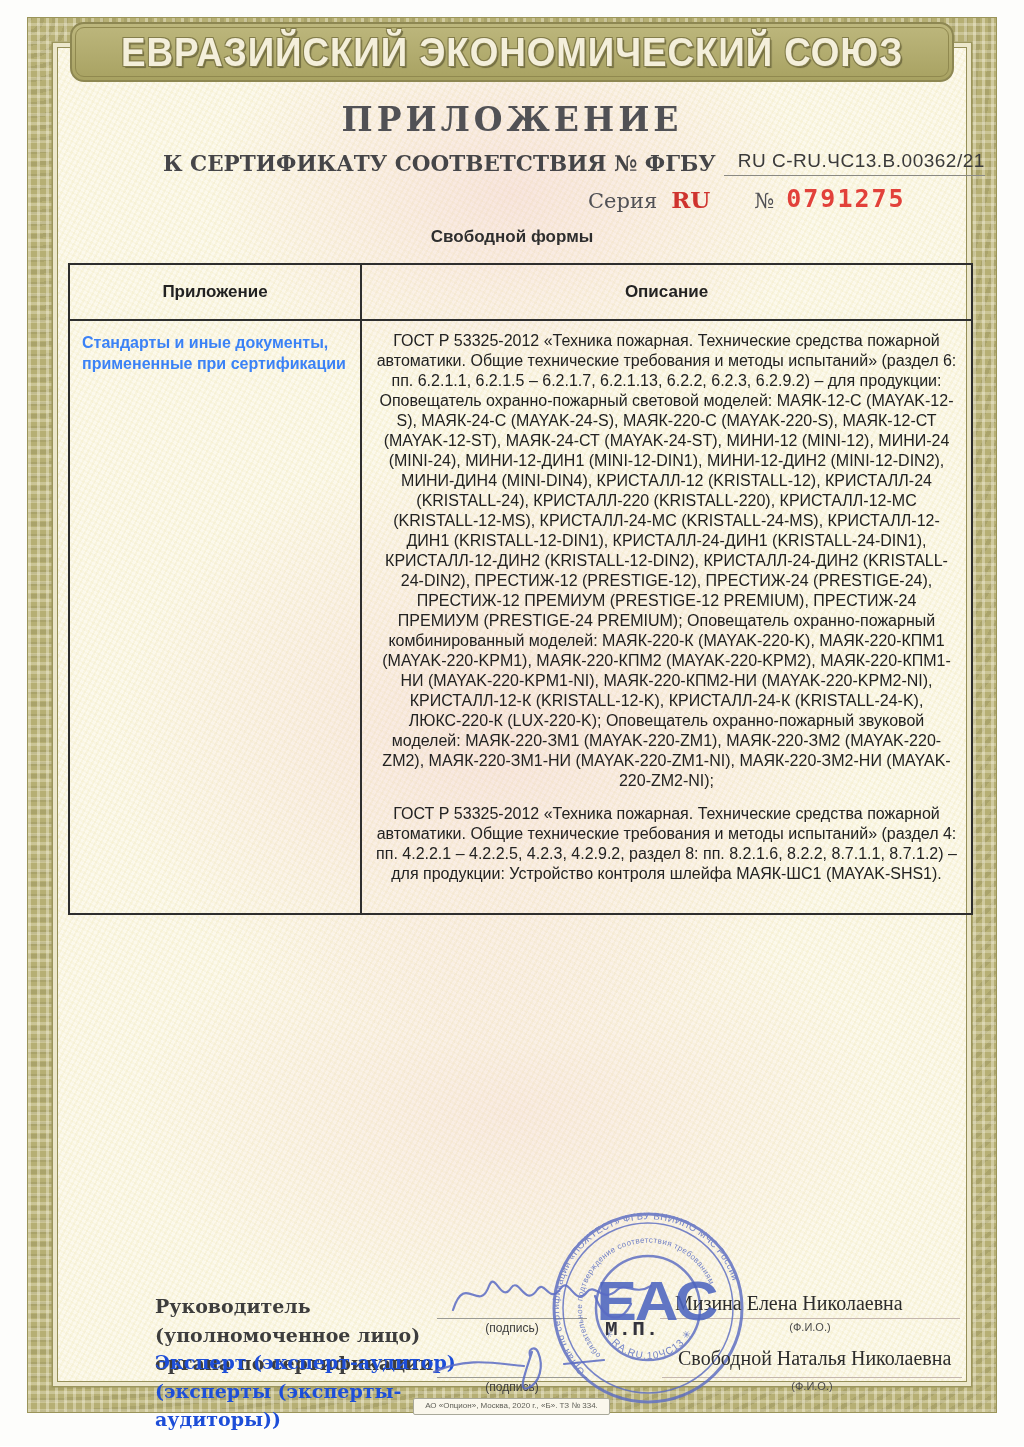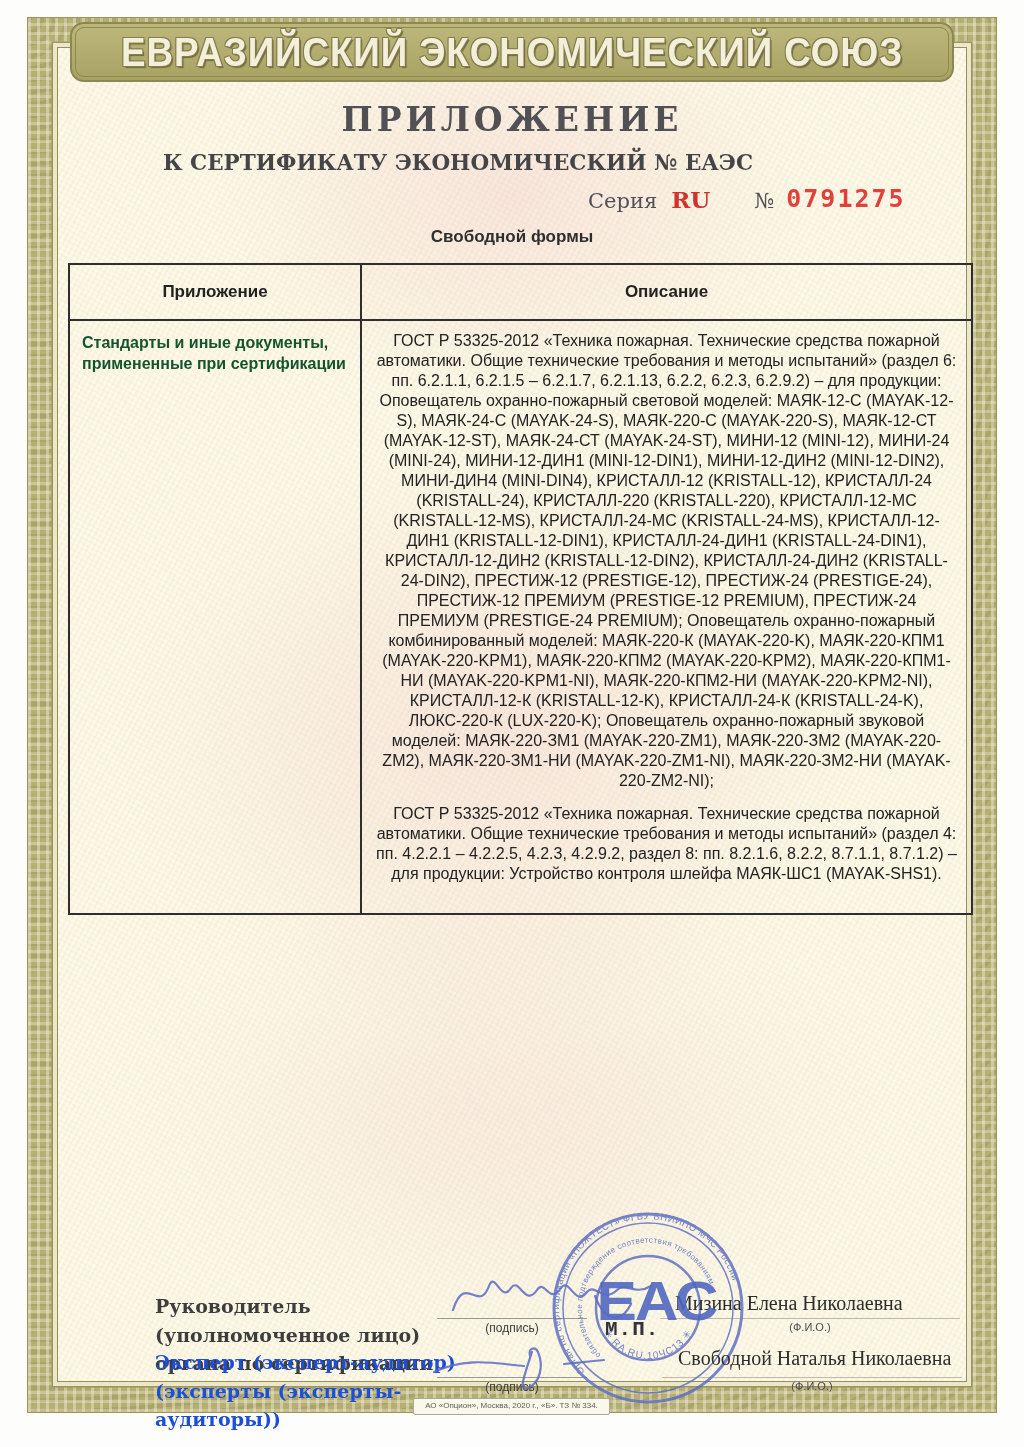--- a/index.html
+++ b/index.html
@@ -54,21 +54,21 @@
     font-weight:700;font-size:17px;color:#2e2e2e;}
 
   
   .tbl{position:absolute;left:68px;top:263px;width:905px;height:652px;z-index:4;
     border:2px solid #2e2e2e;box-sizing:border-box;}
   .tbl-header{display:flex;height:54px;border-bottom:2px solid #2e2e2e;}
   .tbl-body{display:flex;height:calc(100% - 56px);}
   .col-a{width:292px;border-right:2px solid #2e2e2e;box-sizing:border-box;}
   .col-b{flex:1;box-sizing:border-box;}
   .th{display:flex;align-items:center;justify-content:center;font-weight:700;font-size:17px;color:#222;}
-  .cell-a{padding:12px 12px;font-weight:700;font-size:16px;line-height:1.3;color:#14532d;}
+  .cell-a{padding:12px 12px;font-weight:700;font-size:16px;line-height:1.3;color:#3b82f6;}
   .cell-b{padding:10px 12px 10px 12px;font-size:16px;line-height:1.25;color:#222;}
   .cell-b p{margin:0;text-align:center;}
   .cell-b p + p{margin-top:13px;}
 
   
   .sig-label-1{position:absolute;left:155px;top:1292px;width:305px;z-index:4;
     font-family:"DejaVu Serif",serif;font-weight:600;font-size:19px;line-height:1.5;color:#3d3d3d;}
   .sig-label-2{position:absolute;left:155px;top:1348px;width:330px;z-index:4;
     font-family:"DejaVu Serif",serif;font-weight:600;font-size:19px;line-height:1.5;color:#1d4ed8;}
   .sig-line{position:absolute;width:150px;border-top:1px solid #9a9a94;z-index:4;}
@@ -112,21 +112,22 @@
 
   <div class="banner">
     <div class="banner-in">
       <span class="banner-text">ЕВРАЗИЙСКИЙ ЭКОНОМИЧЕСКИЙ СОЮЗ</span>
     </div>
   </div>
 
   <div class="doc-title">ПРИЛОЖЕНИЕ</div>
 
   <div class="cert-row">
-    <span class="cert-label">К СЕРТИФИКАТУ ЭКОНОМИЧЕСКИЙ № ЕАЭС</span>
+    <span class="cert-label">К СЕРТИФИКАТУ СООТВЕТСТВИЯ № ФГБУ</span>
+    <span class="cert-number">RU C-RU.ЧС13.В.00362/21</span>
   </div>
 
   <div class="series-row">
     <span class="series-label">Серия</span>
     <span class="series-value">RU</span>
     <span class="number-sign">№</span>
     <span class="blank-number">0791275</span>
   </div>
 
   <div class="form-type">Свободной формы</div>

